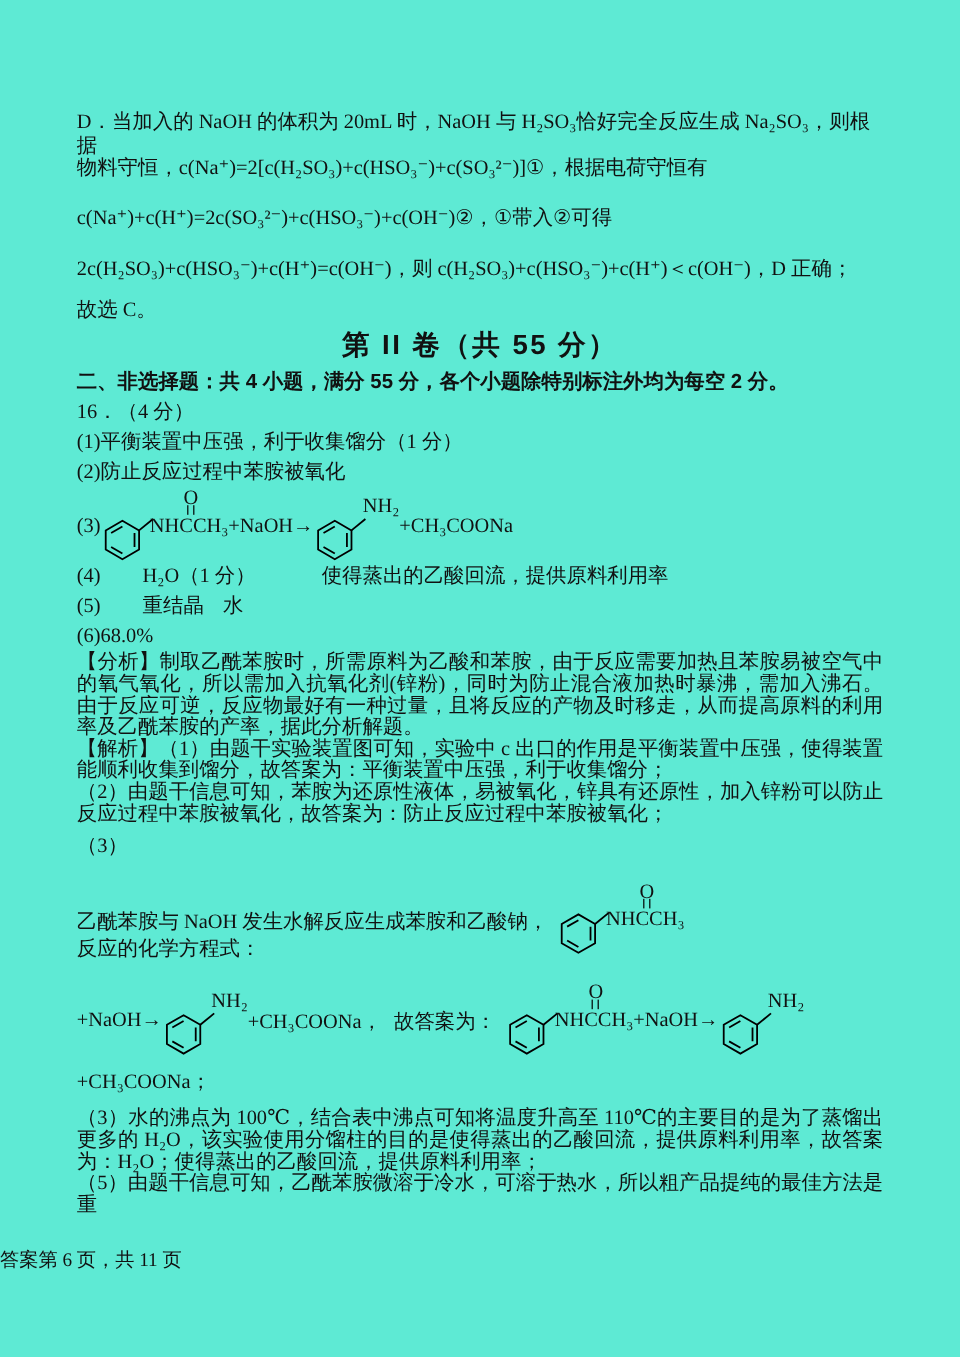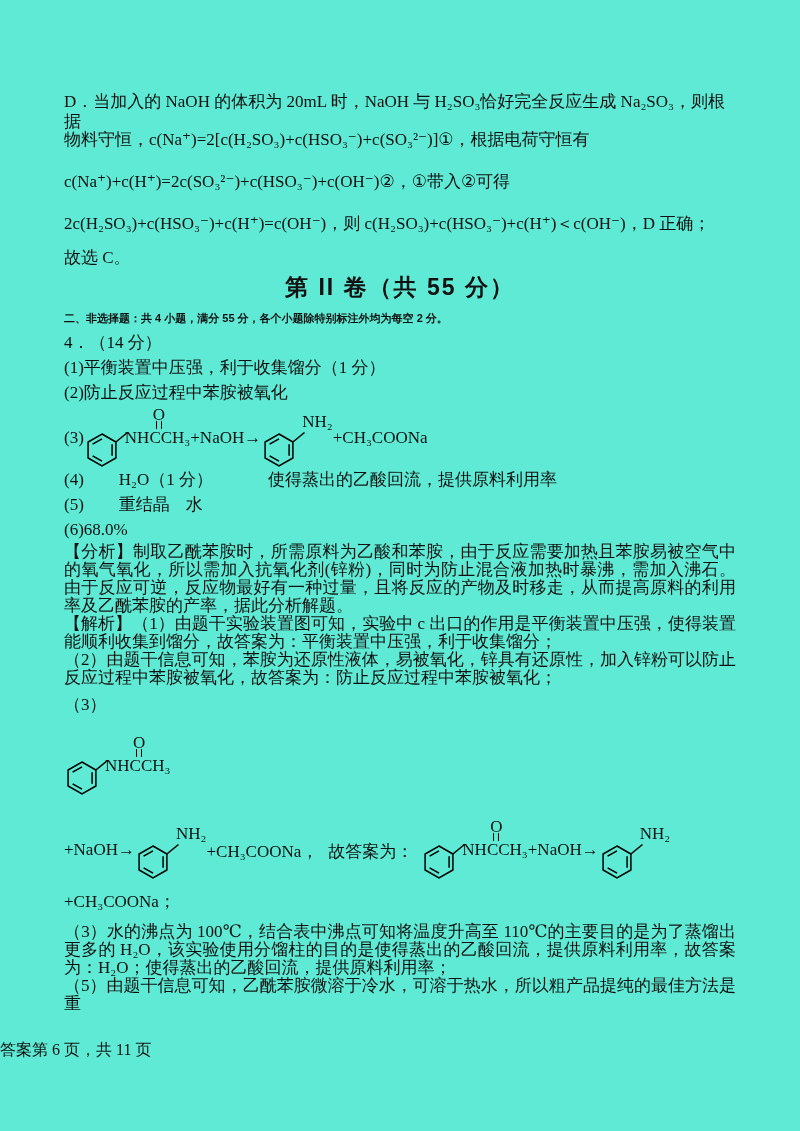--- a/index.html
+++ b/index.html
@@ -25,21 +25,21 @@
     text-align:center;
     font-family:"Liberation Sans","DejaVu Sans",sans-serif;
     font-weight:bold;
     font-size:23px;
     letter-spacing:2px;
     height:34px;
   }
   .intro{
     font-family:"Liberation Sans","DejaVu Sans",sans-serif;
     font-weight:bold;
-    font-size:11px;
+    font-size:17px;
     line-height:24px;height:25px;
   }
   .line24{line-height:24px;height:25px;}
   .para{line-height:18px;text-align:justify;}
   .blankrow{display:flex;line-height:24px;height:25px;}
   .gap35{margin-left:35px;}
   .gap55{margin-left:55px;}
   .gap14{margin-left:16px;}
   
   .chem-row{display:flex;align-items:flex-start;}
@@ -76,21 +76,21 @@
 
     <div class="d-line d1">D．当加入的 NaOH 的体积为 20mL 时，NaOH 与 H₂SO₃恰好完全反应生成 Na₂SO₃，则根据</div>
     <div class="d-line d2">物料守恒，c(Na⁺)=2[c(H₂SO₃)+c(HSO₃⁻)+c(SO₃²⁻)]①，根据电荷守恒有</div>
     <div class="d-line d3">c(Na⁺)+c(H⁺)=2c(SO₃²⁻)+c(HSO₃⁻)+c(OH⁻)②，①带入②可得</div>
     <div class="d-line d4">2c(H₂SO₃)+c(HSO₃⁻)+c(H⁺)=c(OH⁻)，则 c(H₂SO₃)+c(HSO₃⁻)+c(H⁺)＜c(OH⁻)，D 正确；</div>
     <div class="d-line d5">故选 C。</div>
 
     <div class="heading">第 II 卷（共 55 分）</div>
     <div class="intro">二、非选择题：共 4 小题，满分 55 分，各个小题除特别标注外均为每空 2 分。</div>
 
-    <div class="line24">4．（14 分）</div>
+    <div class="line24">16．（4 分）</div>
     <div class="line24">(1)平衡装置中压强，利于收集馏分（1 分）</div>
     <div class="line24">(2)防止反应过程中苯胺被氧化</div>
 
     <div class="chem-row r-sm">
       <span class="txt">(3)</span>
       <span class="benzene"><svg width="48" height="54" viewBox="0 0 48 54" xmlns="http://www.w3.org/2000/svg">
             <g fill="none" stroke="#000" stroke-width="1.5">
               <polygon points="20,17 33.9,25 33.9,41 20,49 6.1,41 6.1,25"></polygon>
               <line x1="33.9" y1="25" x2="45.5" y2="15.5"></line>
               <line x1="10.6" y1="27.2" x2="20" y2="21.8"></line>
@@ -128,20 +128,21 @@
       <span class="gap14">水</span>
     </div>
     <div class="line24">(6)68.0%</div>
 
     <div class="para">【分析】制取乙酰苯胺时，所需原料为乙酸和苯胺，由于反应需要加热且苯胺易被空气中的氧气氧化，所以需加入抗氧化剂(锌粉)，同时为防止混合液加热时暴沸，需加入沸石。由于反应可逆，反应物最好有一种过量，且将反应的产物及时移走，从而提高原料的利用率及乙酰苯胺的产率，据此分析解题。</div>
     <div class="para">【解析】（1）由题干实验装置图可知，实验中 c 出口的作用是平衡装置中压强，使得装置能顺利收集到馏分，故答案为：平衡装置中压强，利于收集馏分；</div>
     <div class="para">（2）由题干信息可知，苯胺为还原性液体，易被氧化，锌具有还原性，加入锌粉可以防止反应过程中苯胺被氧化，故答案为：防止反应过程中苯胺被氧化；</div>
     <div class="line24" style="margin-top:6px;">（3）</div>
 
     <div class="chem-row r-lg" style="margin-top:4px;">
+      <span class="txt" style="white-space:normal;flex:none;max-width:400px;">乙酰苯胺与 NaOH 发生水解反应生成苯胺和乙酸钠，反应的化学方程式：</span>
       <span class="benzene"><svg width="48" height="54" viewBox="0 0 48 54" xmlns="http://www.w3.org/2000/svg">
             <g fill="none" stroke="#000" stroke-width="1.5">
               <polygon points="20,17 33.9,25 33.9,41 20,49 6.1,41 6.1,25"></polygon>
               <line x1="33.9" y1="25" x2="45.5" y2="15.5"></line>
               <line x1="10.6" y1="27.2" x2="20" y2="21.8"></line>
               <line x1="30.1" y1="27.2" x2="30.1" y2="38.8"></line>
               <line x1="20" y1="44.2" x2="10.6" y2="38.8"></line>
             </g>
           </svg></span>
       <span class="acyl">

